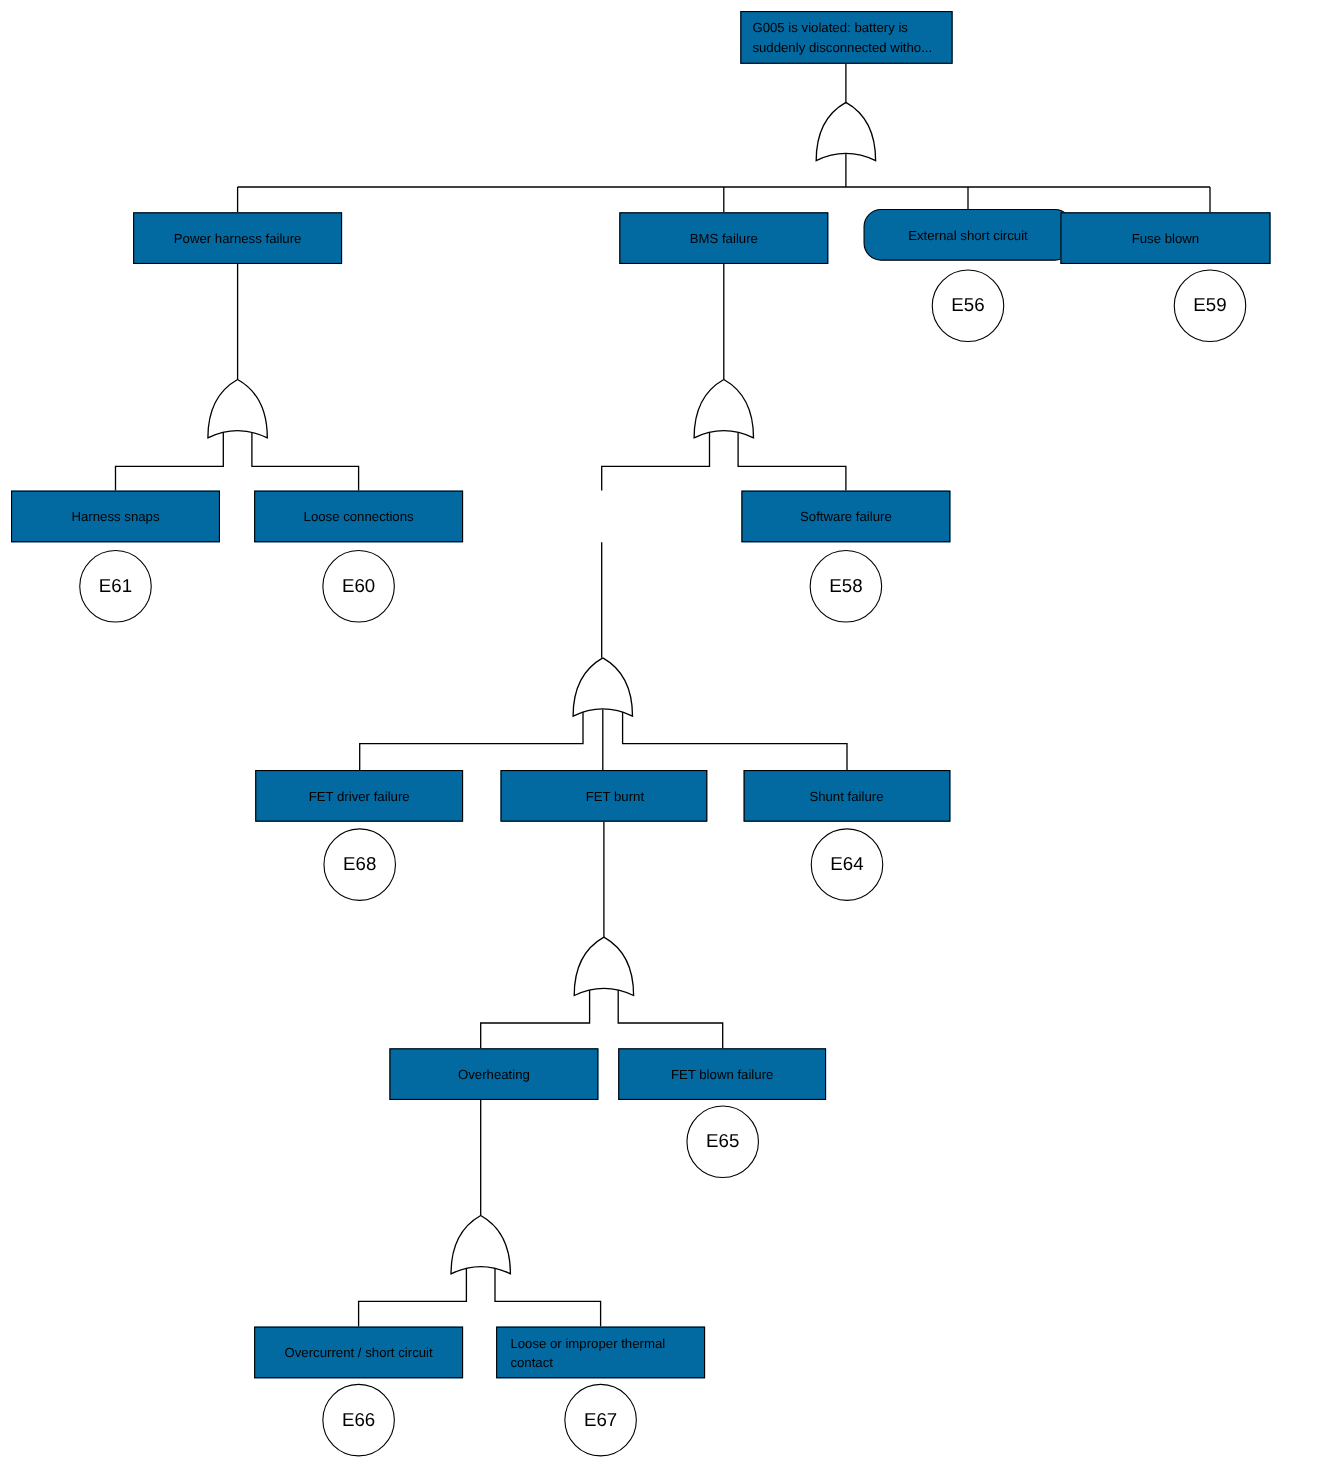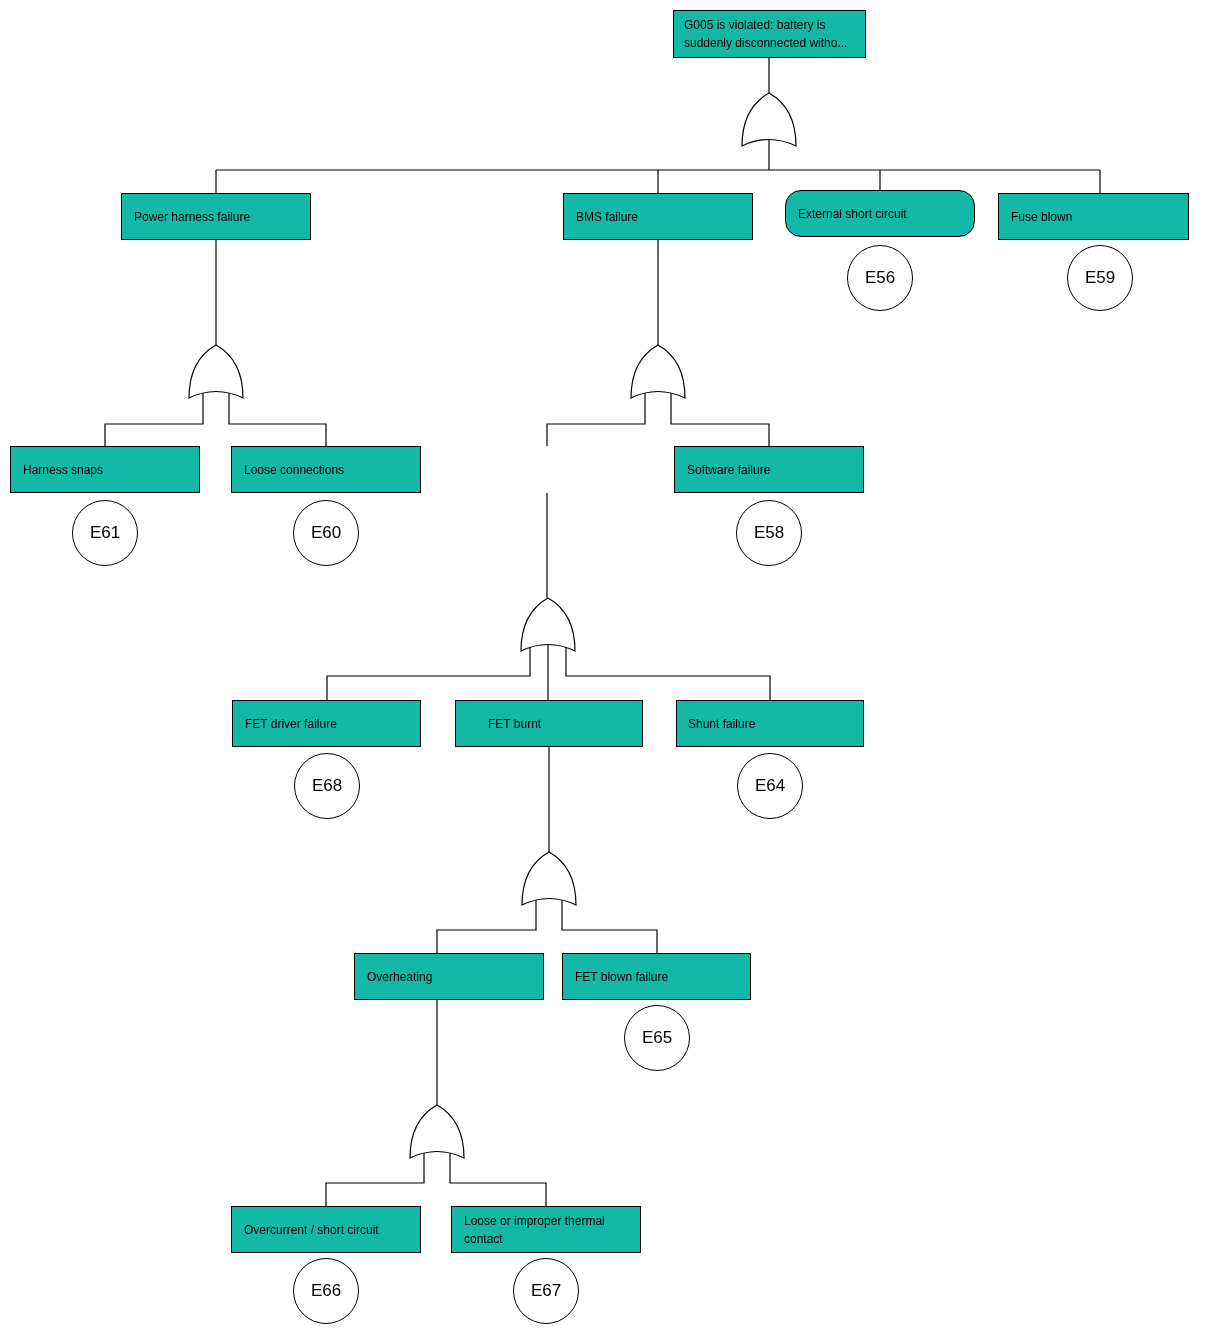--- a/index.html
+++ b/index.html
@@ -9,22 +9,22 @@
     background:#ffffff;
     font-family:"Liberation Sans",sans-serif;
     color:#000;
     overflow:hidden;
   }
   svg.edges{position:absolute;left:0;top:0;}
   .edge{stroke:#000;stroke-width:1.2;fill:none;}
   .gate{stroke:#000;stroke-width:1.2;fill:none;}
   .node{
     position:absolute;box-sizing:border-box;
-    border:1px solid #000;background:#14b8a6;
-    display:flex;align-items:center;justify-content:flex-start;
+    border:1px solid #000;background:#0369a1;
+    display:flex;align-items:center;justify-content:center;
     font-size:12px;line-height:18px;
     padding:0 12px;
   }
   .node .lbl{text-align:left;}
   .circle{
     position:absolute;width:66px;height:66px;box-sizing:border-box;
     border:1px solid #000;border-radius:50%;background:#fff;
     display:flex;align-items:center;justify-content:center;
     font-size:17px;
   }
@@ -86,21 +86,21 @@
   </div>
 
   <div class="node" style="left:563px;top:193px;width:190px;height:47px;">
     <span class="lbl">BMS failure</span>
   </div>
 
   <div class="node" style="left:785px;top:190px;width:190px;height:47px;border-radius:16px;">
     <span class="lbl">External short circuit</span>
   </div>
 
-  <div class="node" style="left:998px;top:193px;width:191px;height:47px;">
+  <div class="node" style="left:964px;top:193px;width:191px;height:47px;">
     <span class="lbl">Fuse blown</span>
   </div>
 
   <div class="node" style="left:10px;top:446px;width:190px;height:47px;">
     <span class="lbl">Harness snaps</span>
   </div>
 
   <div class="node" style="left:231px;top:446px;width:190px;height:47px;">
     <span class="lbl">Loose connections</span>
   </div>

